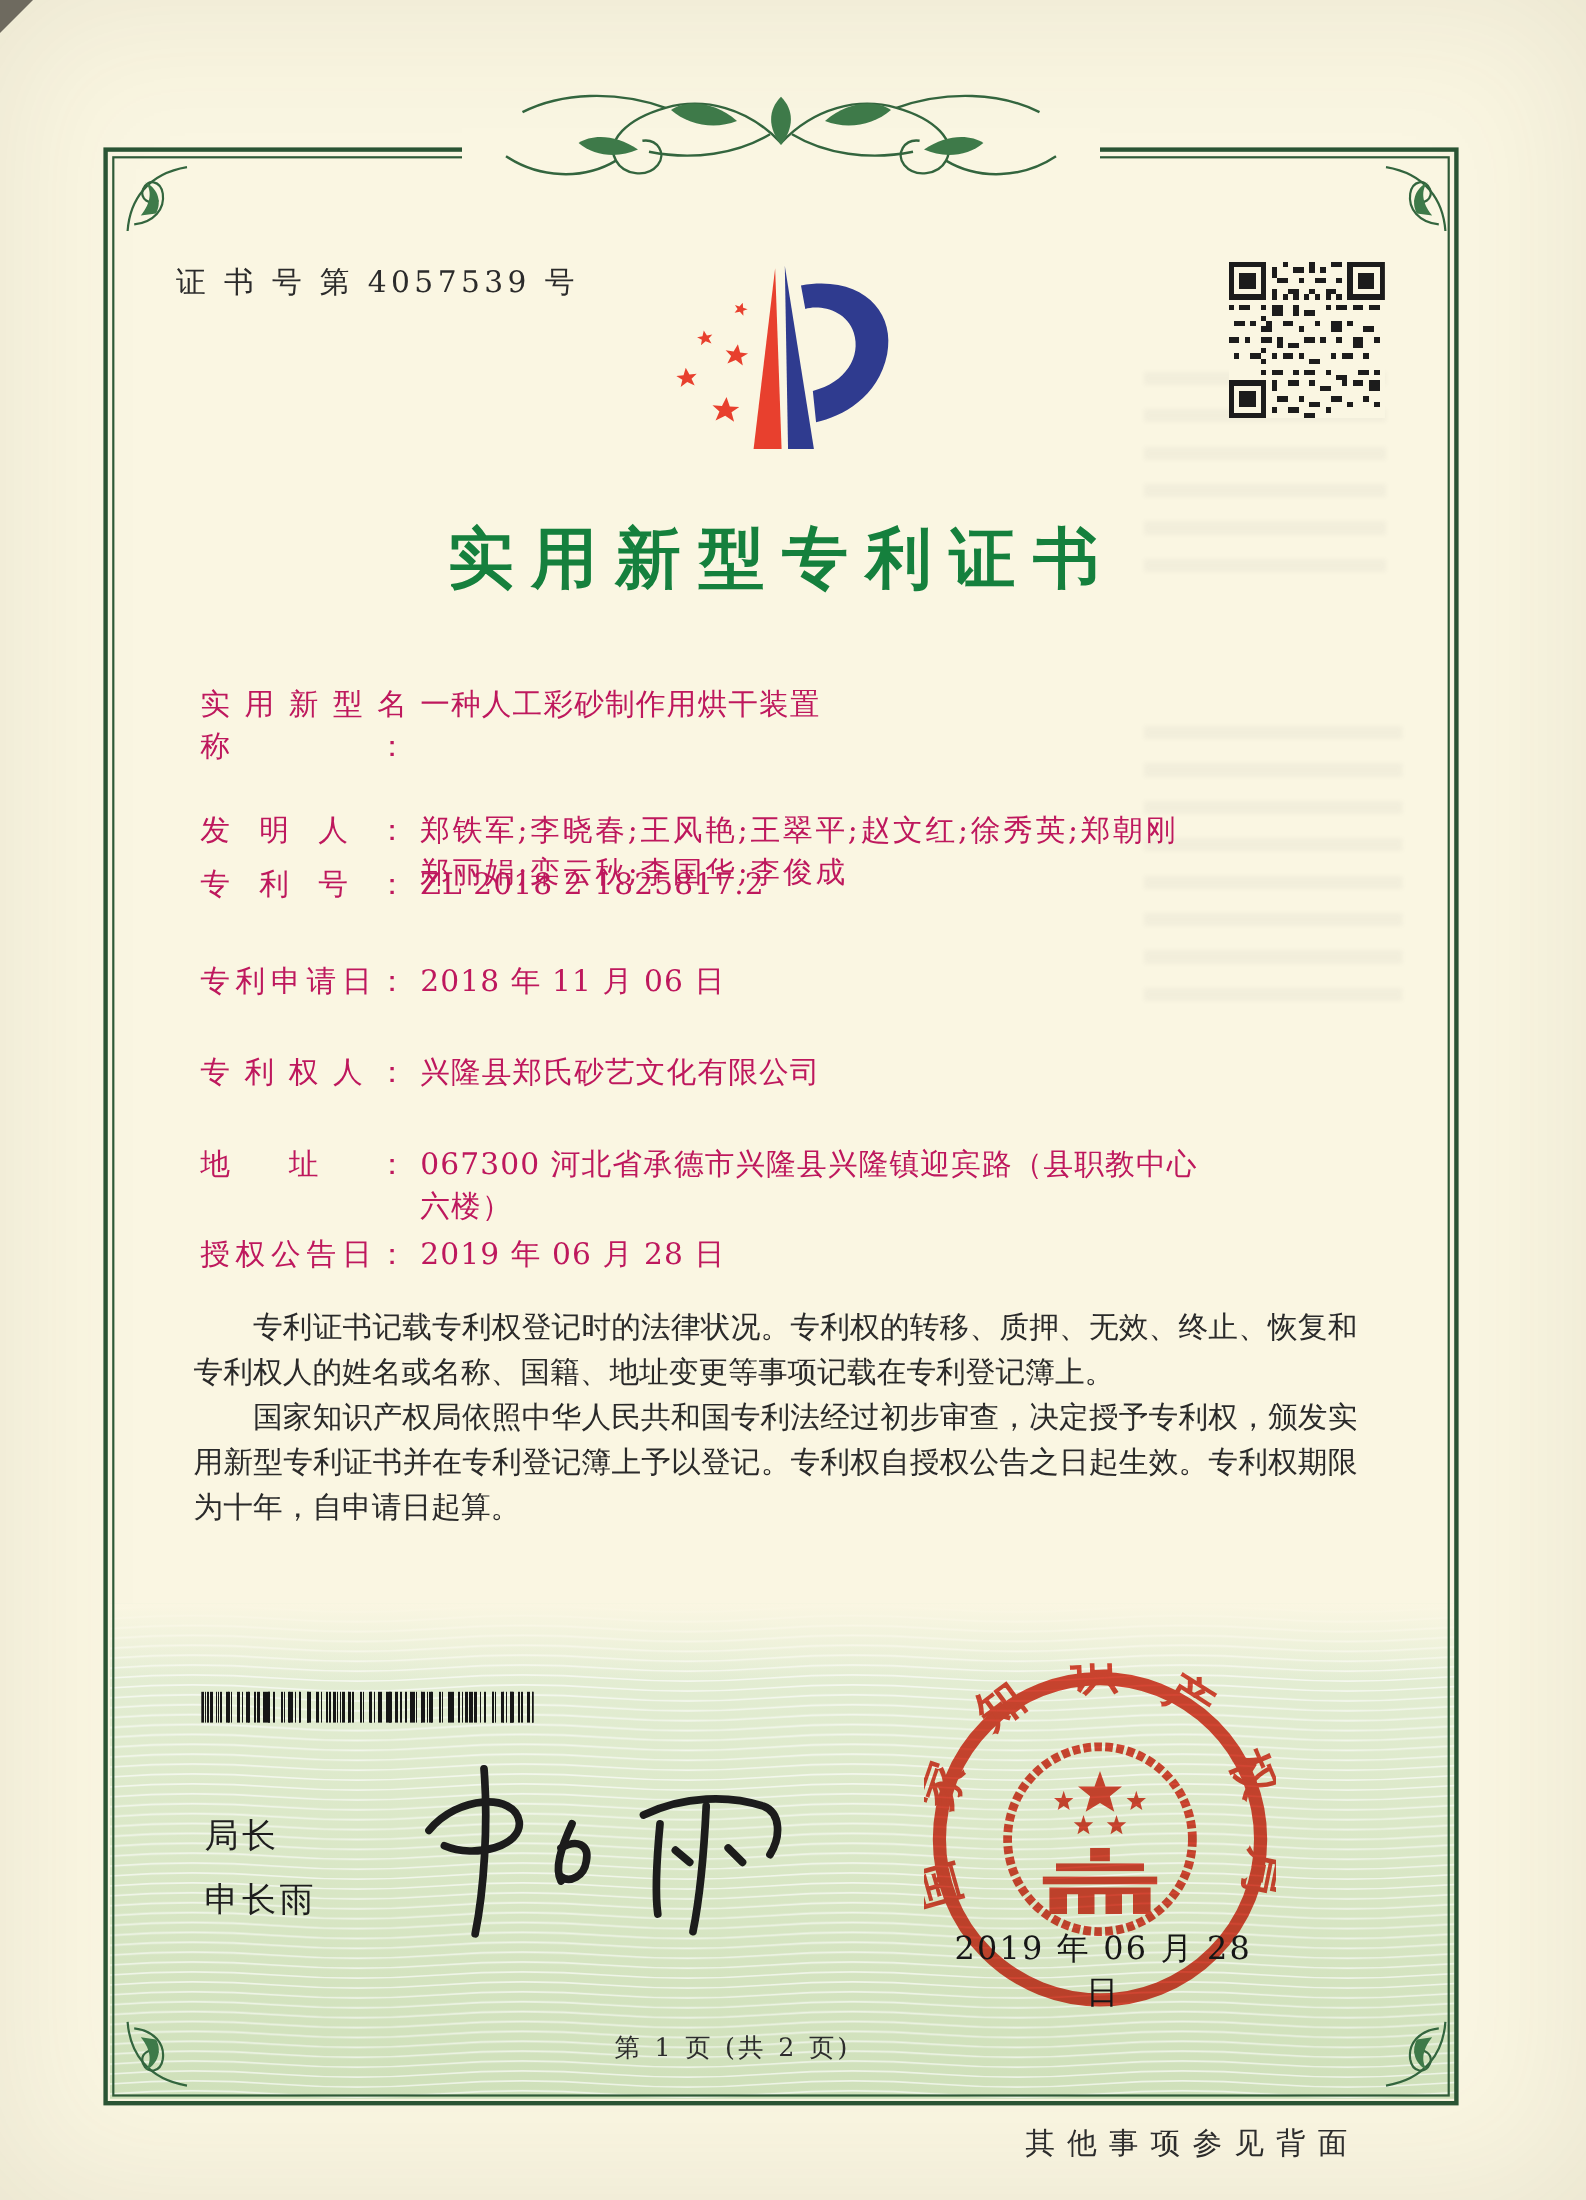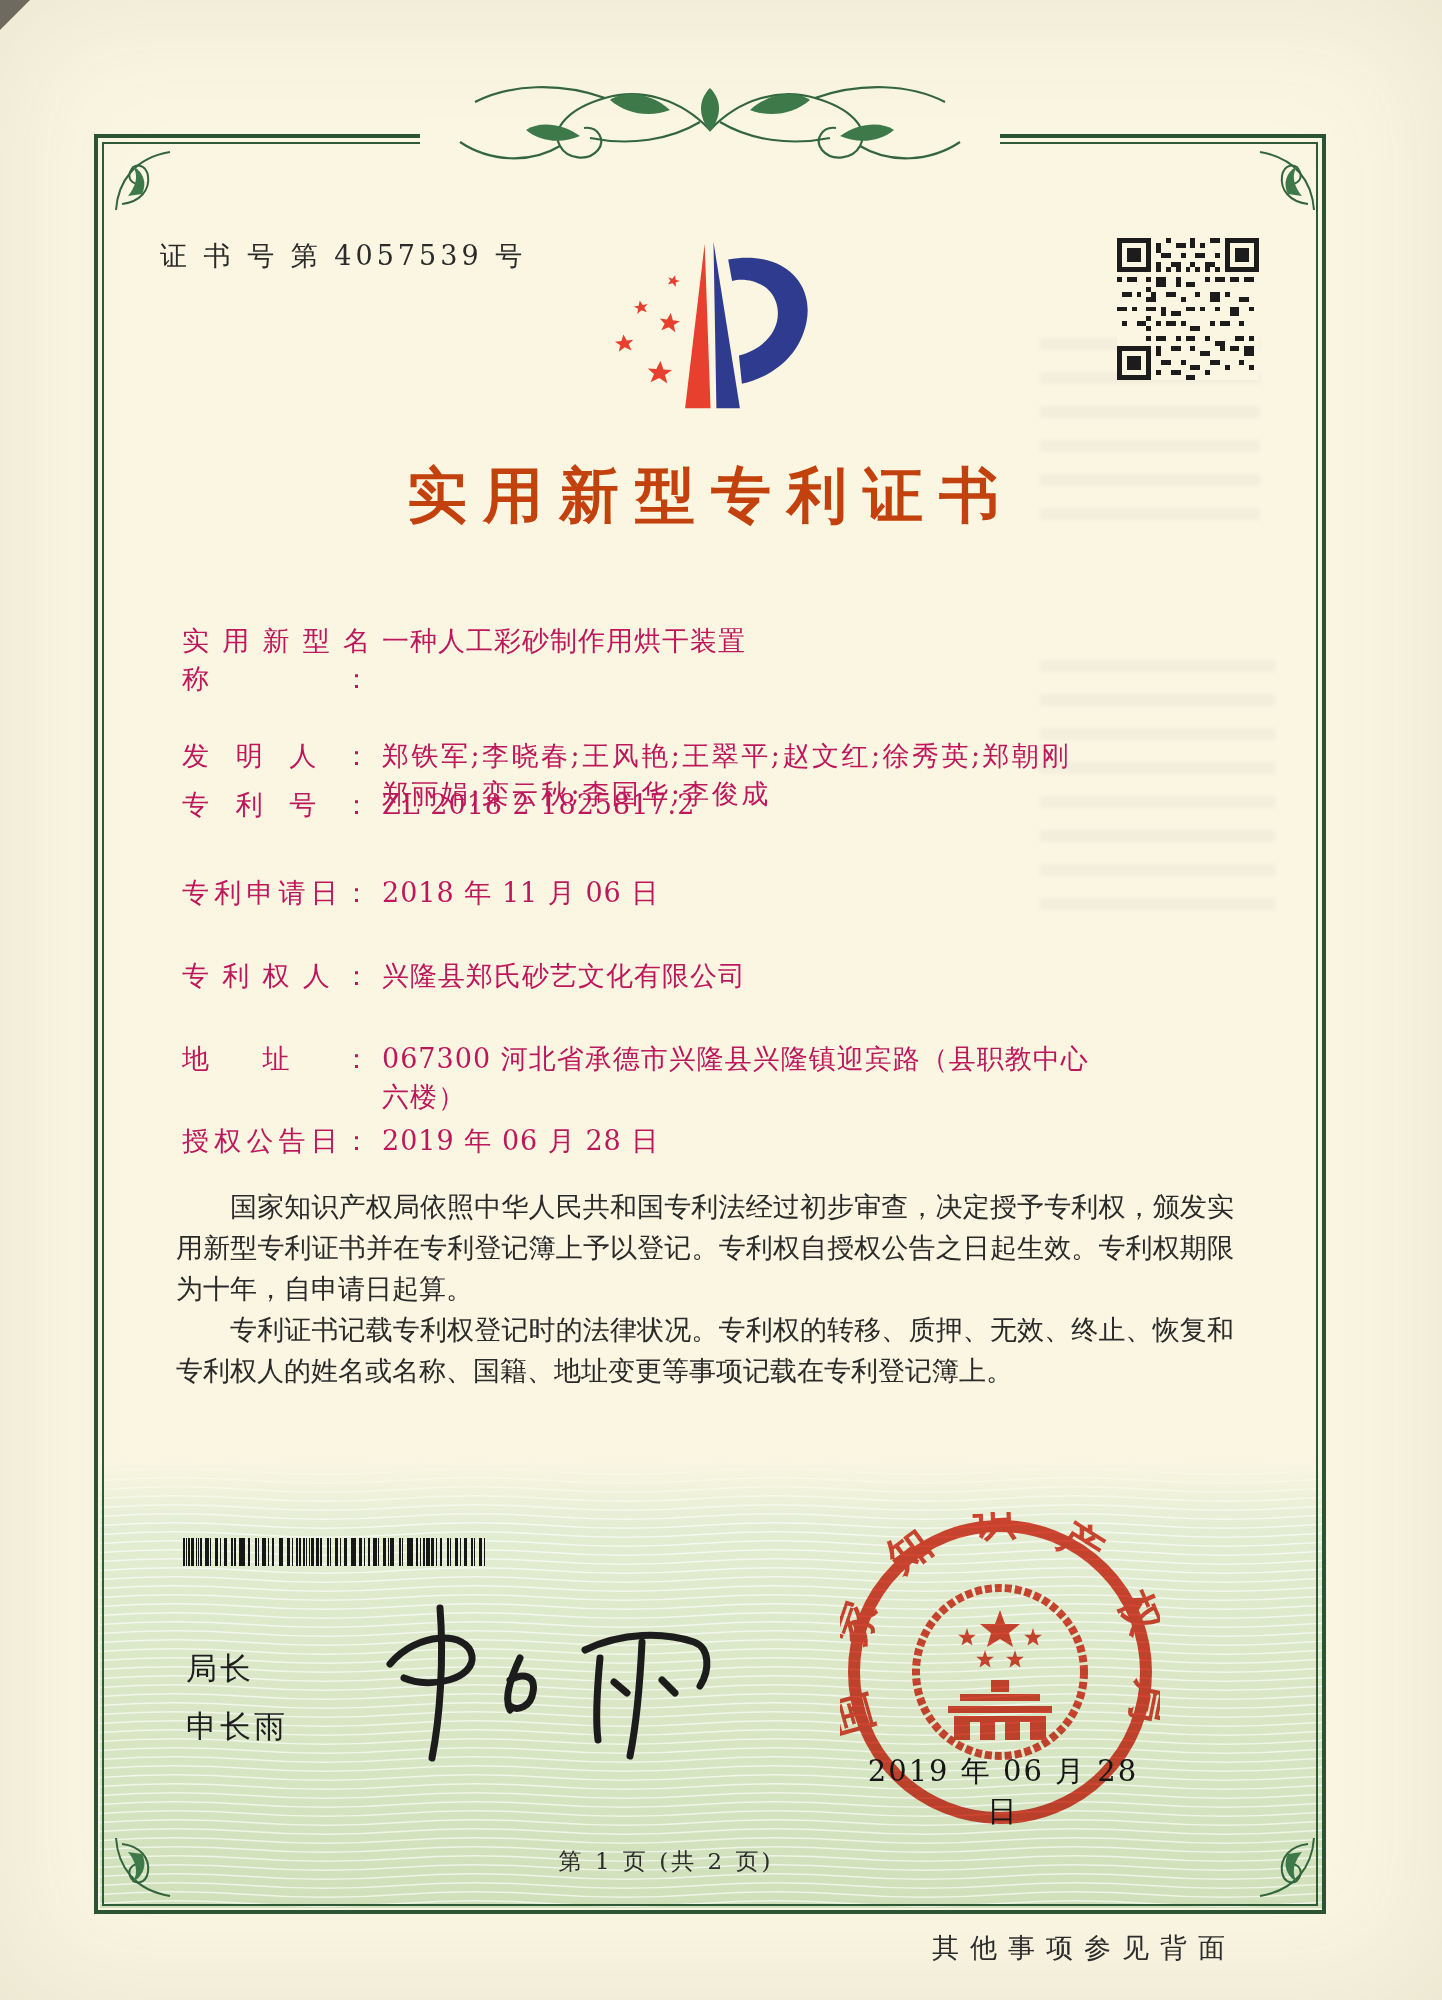--- a/index.html
+++ b/index.html
@@ -19,22 +19,22 @@
   
   .band{position:absolute;left:100px;top:1458px;width:1224px;height:450px;
     background:linear-gradient(#e7efd8 0%,#dbe8c8 45%,#cfe0ba 100%);z-index:1;}
   .band .waves{position:absolute;inset:0;}
   .band-fade{position:absolute;left:100px;top:1458px;width:1224px;height:70px;
     background:linear-gradient(#faf6e2,rgba(250,246,226,0));z-index:2;}
   
   .cert-no{position:absolute;left:160px;top:238px;font-size:27px;letter-spacing:4px;color:#2b2b2b;z-index:3;}
   .logo{position:absolute;left:595px;top:220px;z-index:3;}
   .qr{position:absolute;left:1117px;top:238px;width:142px;height:142px;z-index:3;}
-  .title{position:absolute;left:96px;top:456px;width:1230px;text-align:center;
-    font-size:60px;font-weight:bold;letter-spacing:16px;color:#c2410c;z-index:3;}
+  .title{position:absolute;left:96px;top:468px;width:1230px;text-align:center;
+    font-size:60px;font-weight:bold;letter-spacing:16px;color:#15803d;z-index:3;}
   
   .field-row{position:absolute;left:182px;font-size:27px;line-height:38px;color:#be185d;z-index:3;}
   .flabel{display:inline-block;width:188px;text-align:justify;text-align-last:justify;vertical-align:top;}
   .fvalue{display:inline-block;margin-left:12px;white-space:pre-line;vertical-align:top;letter-spacing:1px;max-width:880px;}
   .pair2{position:absolute;left:538px;top:0;white-space:nowrap;}
   
   .body-text{position:absolute;left:176px;top:1186px;width:1058px;font-size:27px;
     line-height:41px;text-align:justify;color:#2a2a2a;z-index:3;}
   .body-text p{margin:0;text-indent:2em;}
   
@@ -200,22 +200,22 @@
   </div>
   <div class="field-row" style="top:1040px">
     <span class="flabel">地址：</span><span class="fvalue">067300 河北省承德市兴隆县兴隆镇迎宾路（县职教中心
 六楼）</span>
   </div>
   <div class="field-row" style="top:1122px;width:1100px">
     <span class="flabel">授权公告日：</span><span class="fvalue">2019 年 06 月 28 日</span>
   </div>
 
   <div class="body-text">
+    <p>专利证书记载专利权登记时的法律状况。专利权的转移、质押、无效、终止、恢复和专利权人的姓名或名称、国籍、地址变更等事项记载在专利登记簿上。</p>
     <p>国家知识产权局依照中华人民共和国专利法经过初步审查，决定授予专利权，颁发实用新型专利证书并在专利登记簿上予以登记。专利权自授权公告之日起生效。专利权期限为十年，自申请日起算。</p>
-    <p>专利证书记载专利权登记时的法律状况。专利权的转移、质押、无效、终止、恢复和专利权人的姓名或名称、国籍、地址变更等事项记载在专利登记簿上。</p>
   </div>
 
   <div class="barcode"></div>
 
   <div class="director">
     <div>局长</div>
     <div>申长雨</div>
   </div>
 
   <svg class="signature" width="380" height="190" viewBox="0 0 380 190">

